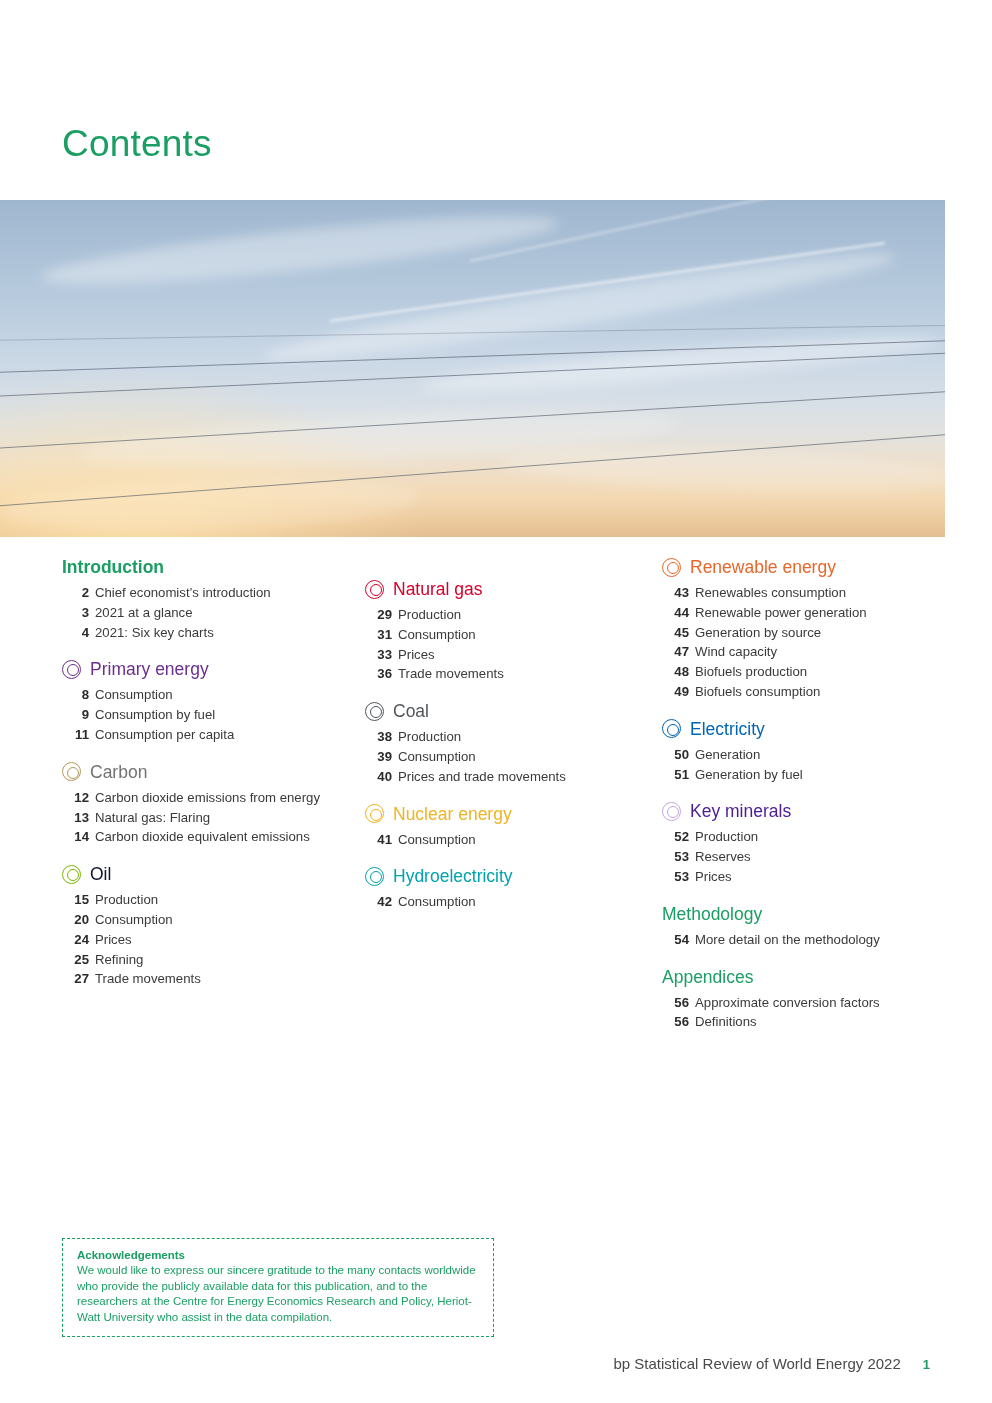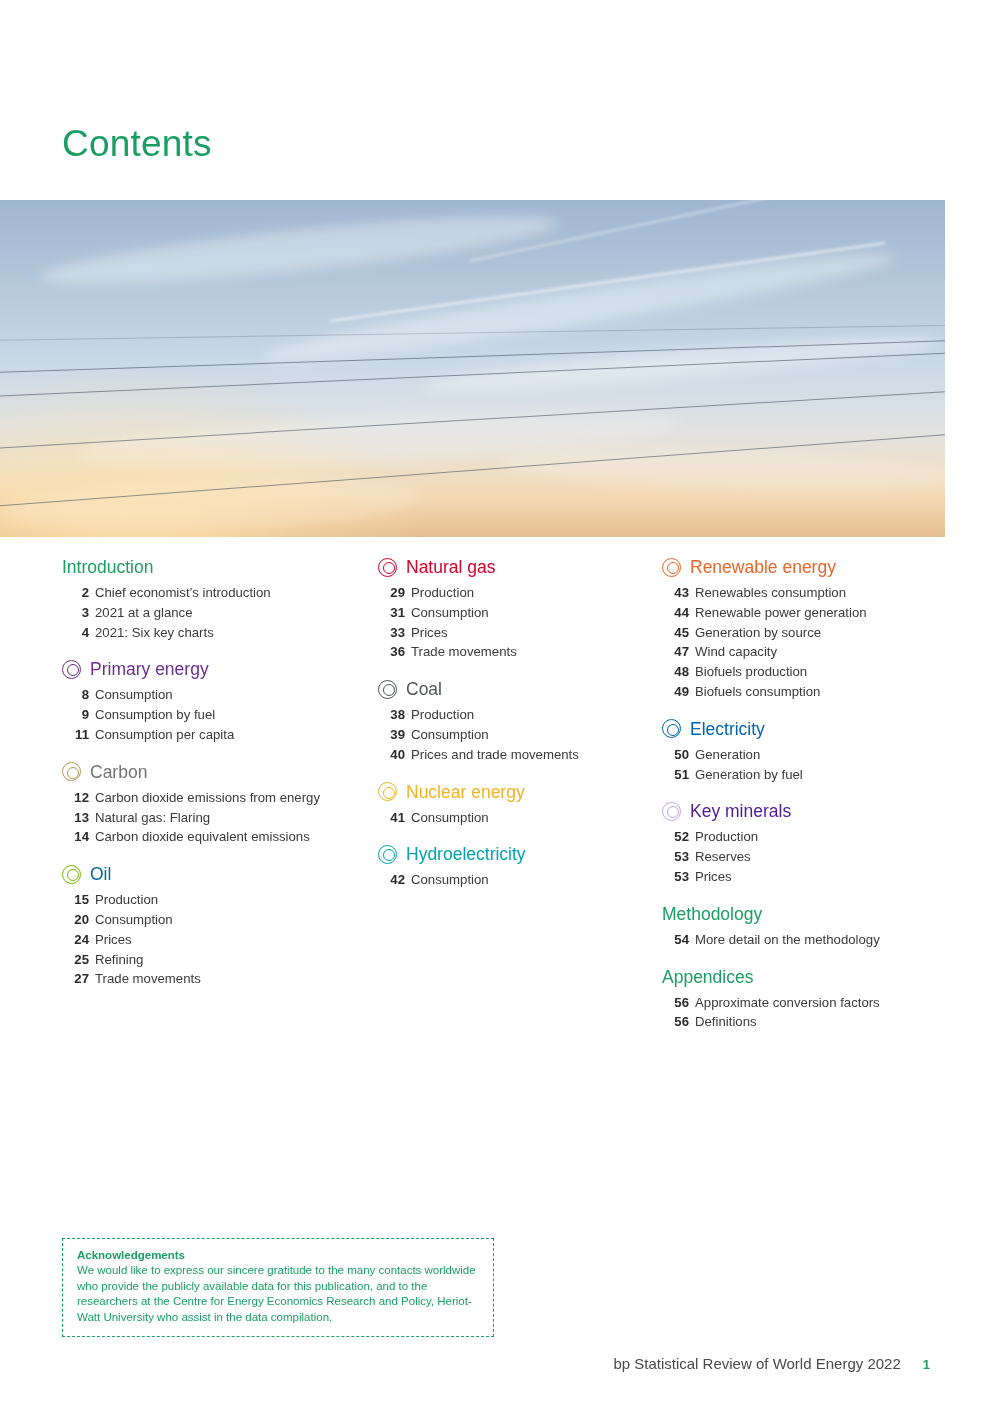--- a/index.html
+++ b/index.html
@@ -99,21 +99,21 @@
     position: absolute;
     left: 62px;
     top: 556px;
     width: 880px;
   }
   .col {
     position: absolute;
     top: 0;
   }
   .col-1 { left: 0px; width: 300px; }
-  .col-2 { left: 316px; width: 295px; }
+  .col-2 { left: 303px; width: 295px; margin-top: 22px; }
   .col-3 { left: 600px; width: 300px; }
 
   .section { margin-bottom: 16px; }
 
   .sec-head {
     display: flex;
     align-items: center;
     gap: 9px;
     margin-bottom: 5px;
   }
@@ -220,21 +220,21 @@
     <div class="wire w1"></div>
     <div class="wire w2"></div>
     <div class="wire w3"></div>
     <div class="wire w4"></div>
   </div>
 
   <div class="columns">
     <div class="col col-1">
         <div class="section">
           <div class="sec-head">
-            <div class="sec-title" style="color: rgb(26, 158, 99);">Introduction</div>
+            <div class="sec-title" style="color: rgb(26, 158, 99); font-weight: bold;">Introduction</div>
           </div>
           <div class="entry">
             <div class="pg">2</div>
             <div class="lbl">Chief economist’s introduction</div>
           </div>
           <div class="entry">
             <div class="pg">3</div>
             <div class="lbl">2021 at a glance</div>
           </div>
           <div class="entry">
@@ -274,21 +274,21 @@
             <div class="lbl">Natural gas: Flaring</div>
           </div>
           <div class="entry">
             <div class="pg">14</div>
             <div class="lbl">Carbon dioxide equivalent emissions</div>
           </div>
         </div>
         <div class="section">
           <div class="sec-head">
             <span class="ico ring" style="color: rgb(122, 184, 0);"></span>
-            <div class="sec-title" style="color: #0369a1;">Oil</div>
+            <div class="sec-title" style="color: #0f172a;">Oil</div>
           </div>
           <div class="entry">
             <div class="pg">15</div>
             <div class="lbl">Production</div>
           </div>
           <div class="entry">
             <div class="pg">20</div>
             <div class="lbl">Consumption</div>
           </div>
           <div class="entry">

